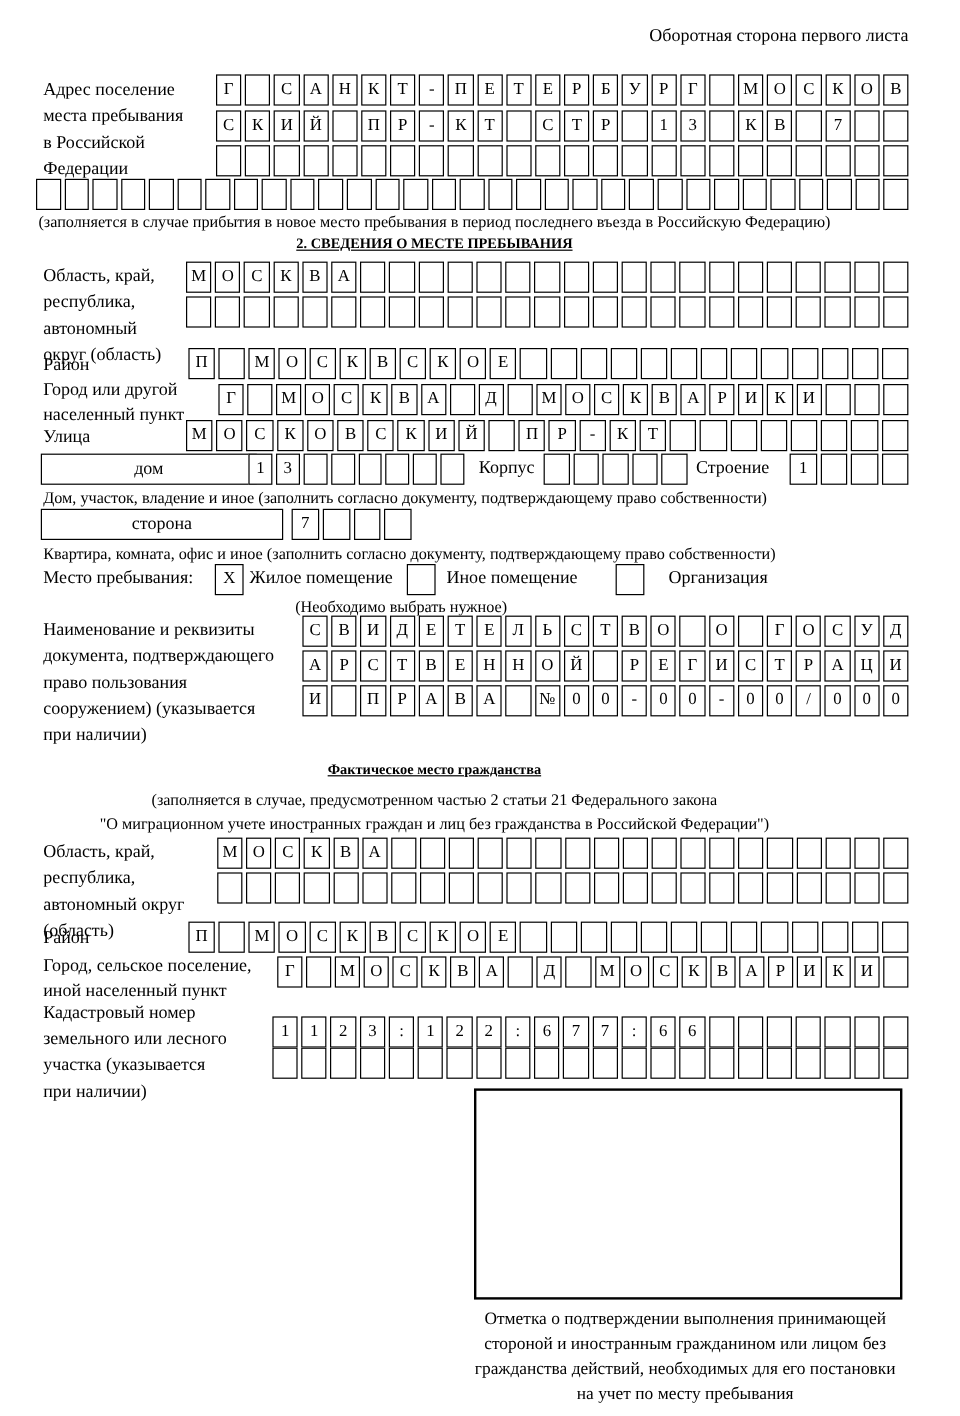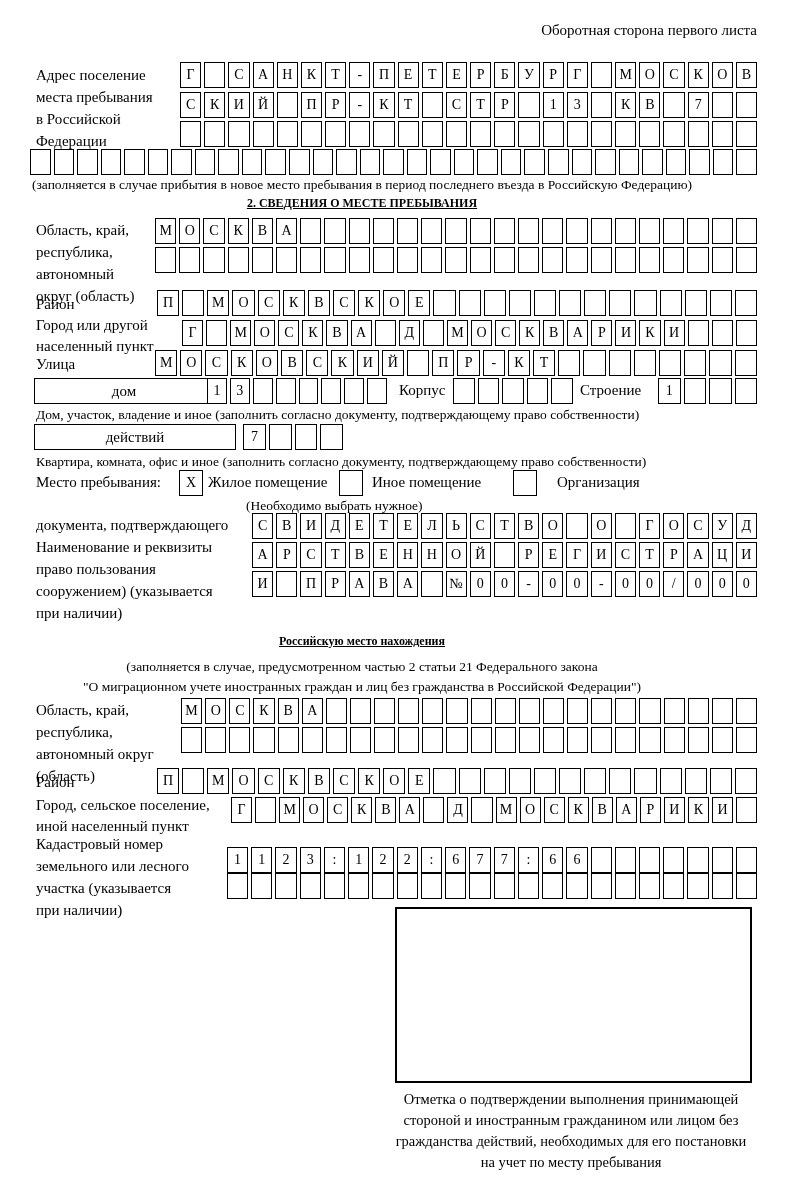--- a/index.html
+++ b/index.html
@@ -338,43 +338,43 @@
   <div class="inline-lbl" style="left:580px;top:382px;">Строение</div>
   <div class="cellrow" style="left:658px;top:378px;width:99px;">
       <span class="cell">1</span>
       <span class="cell"></span>
       <span class="cell"></span>
       <span class="cell"></span>
     </div>
 
   <div class="abs note" style="left:36px;top:407px;">Дом, участок, владение и иное (заполнить согласно документу, подтверждающему право собственности)</div>
 
-  <div class="labelbox" style="left:34px;top:424px;width:202px;">действий</div>
+  <div class="labelbox" style="left:34px;top:424px;width:202px;">сторона</div>
   <div class="cellrow" style="left:243px;top:424px;width:100px;">
       <span class="cell">7</span>
       <span class="cell"></span>
       <span class="cell"></span>
       <span class="cell"></span>
     </div>
 
   <div class="abs note" style="left:36px;top:454px;">Квартира, комната, офис и иное (заполнить согласно документу, подтверждающему право собственности)</div>
 
   <div class="inline-lbl" style="left:36px;top:474px;text-align:center;">Место пребывания:</div>
   <div class="chkbox" style="left:179px;top:470px;">X</div>
   <div class="inline-lbl" style="left:208px;top:474px;">Жилое помещение</div>
   <div class="chkbox" style="left:339px;top:470px;"></div>
   <div class="inline-lbl" style="left:372px;top:474px;">Иное помещение</div>
   <div class="chkbox" style="left:513px;top:470px;"></div>
   <div class="inline-lbl" style="left:557px;top:474px;">Организация</div>
 
   <div class="abs note" style="left:246px;top:498px;">(Необходимо выбрать нужное)</div>
 
   <div class="abs lbl" style="left:36px;top:514px;">
+    <div>Наименование и реквизиты</div>
     <div>документа, подтверждающего</div>
-    <div>Наименование и реквизиты</div>
     <div>право пользования</div>
     <div>сооружением) (указывается</div>
     <div>при наличии)</div>
   </div>
   <div class="cellrow" style="left:252px;top:513px;width:505px;">
       <span class="cell">С</span>
       <span class="cell">В</span>
       <span class="cell">И</span>
       <span class="cell">Д</span>
       <span class="cell">Е</span>
@@ -435,21 +435,21 @@
       <span class="cell">0</span>
       <span class="cell">-</span>
       <span class="cell">0</span>
       <span class="cell">0</span>
       <span class="cell">/</span>
       <span class="cell">0</span>
       <span class="cell">0</span>
       <span class="cell">0</span>
     </div>
 
-  <div class="abs title center" style="top:634px;">Российскую место нахождения</div>
+  <div class="abs title center" style="top:634px;">Фактическое место гражданства</div>
   <div class="abs note center" style="top:659px;">(заполняется в случае, предусмотренном частью 2 статьи 21 Федерального закона</div>
   <div class="abs note center" style="top:679px;">"О миграционном учете иностранных граждан и лиц без гражданства в Российской Федерации")</div>
 
   <div class="abs lbl" style="left:36px;top:699px;">
     <div>Область, край,</div>
     <div>республика,</div>
     <div>автономный округ</div>
     <div>(область)</div>
   </div>
   <div class="cellrow" style="left:181px;top:698px;width:576px;">

